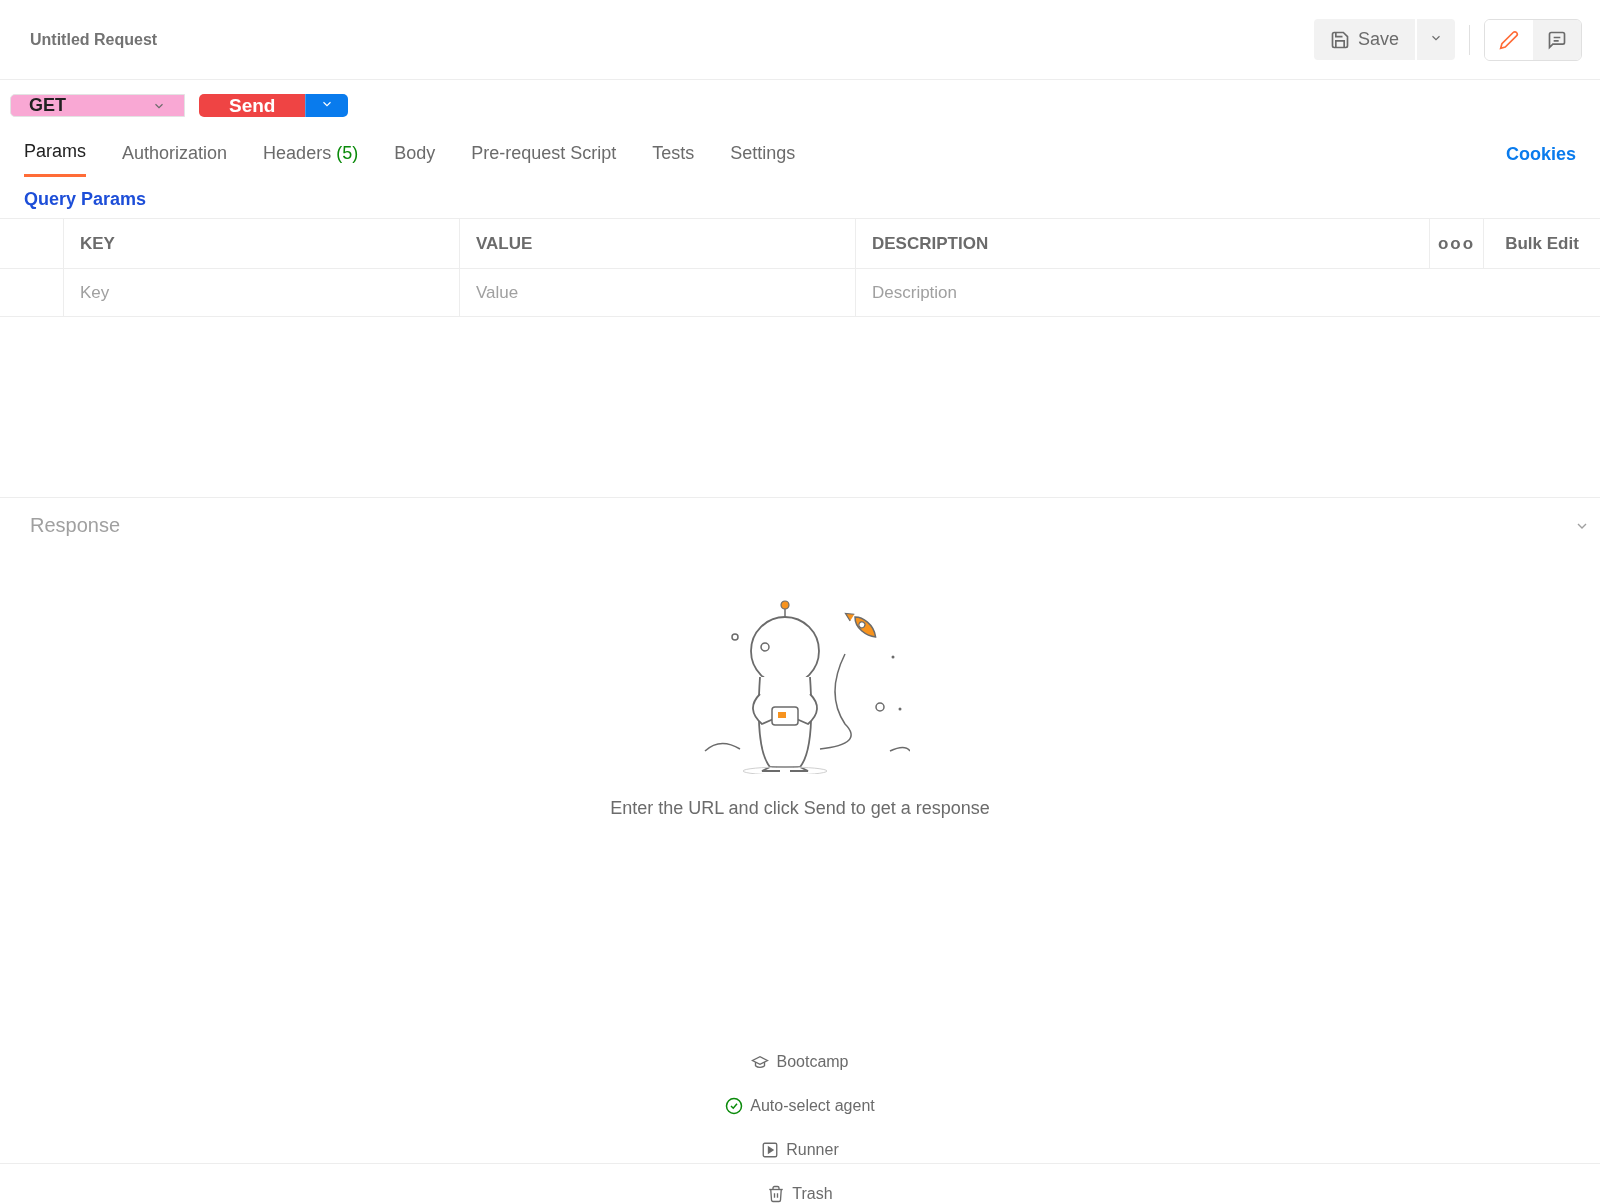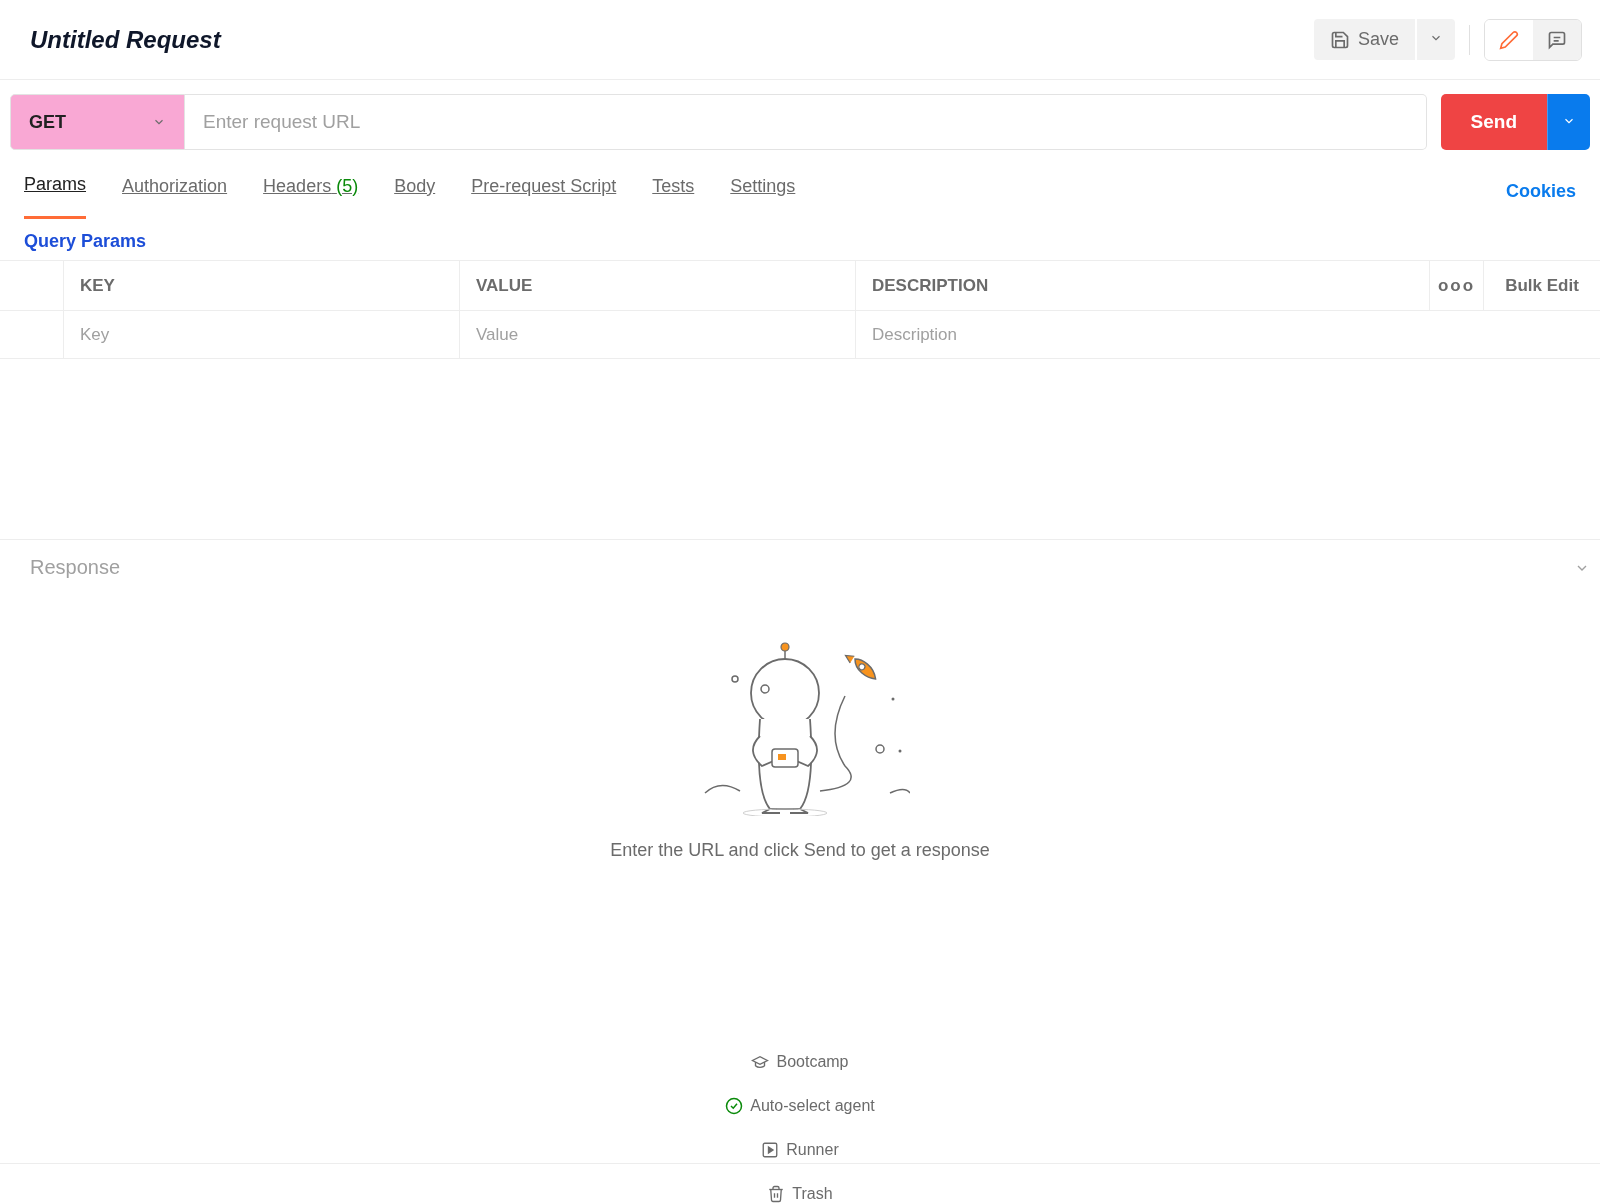--- a/index.html
+++ b/index.html
@@ -1,38 +1,38 @@
 <!DOCTYPE html>
 <html><head>
 <meta charset="utf-8">
 <style>
 * { box-sizing: border-box; margin: 0; padding: 0; }
 body { font-family: -apple-system, BlinkMacSystemFont, "Segoe UI", sans-serif; font-size: 15px; color: #212121; background: #fff; width: 1600px; height: 1203px; position: relative; overflow: hidden; }
 
 .header { display: flex; align-items: center; justify-content: space-between; padding: 10px 18px 10px 30px; border-bottom: 1px solid #ededed; height: 80px; }
-.title { font-size: 24px; font-weight: 600; color: #0f172a; font-style: italic; }
+.title { font-size: 16px; font-weight: 600; color: #737373; }
 .header-actions { display: flex; align-items: center; gap: 2px; }
 .save-group { display: flex; }
 .save-btn { display: flex; align-items: center; gap: 8px; background: #f2f2f2; border: none; padding: 10px 16px; border-radius: 4px 0 0 4px; font-size: 18px; color: #6b6b6b; cursor: pointer; }
 .save-dd { background: #f2f2f2; border: none; padding: 10px 12px; border-radius: 0 4px 4px 0; margin-left: 2px; cursor: pointer; }
 .divider { width: 1px; height: 30px; background: #e0e0e0; margin: 0 12px; }
 .mode-group { display: flex; border: 1px solid #e0e0e0; border-radius: 6px; overflow: hidden; }
 .mode-btn { background: #fff; border: none; padding: 10px 14px; cursor: pointer; }
 .mode-btn.gray { background: #f2f2f2; }
 
 .reqbar { display: flex; padding: 14px 10px; gap: 14px; }
 .method { display: flex; align-items: center; justify-content: space-between; background: #f9a8d4; border: 1px solid #e3e3e3; border-radius: 5px 0 0 5px; padding: 0 18px; width: 175px; font-weight: 600; font-size: 18px; cursor: pointer; }
 .url-input { flex: 1; border: 1px solid #e3e3e3; border-left: none; border-radius: 0 5px 5px 0; padding: 16px 18px; font-size: 19px; color: #212121; margin-left: -14px; }
 .url-input::placeholder { color: #a0a0a0; }
 .send-group { display: flex; }
 .send-btn { background: #ef4444; color: #fff; border: none; padding: 0 30px; font-size: 19px; font-weight: 600; border-radius: 5px 0 0 5px; cursor: pointer; }
 .send-dd { background: #097bed; color: #fff; border: none; border-left: 1px solid rgba(255,255,255,0.25); padding: 0 14px; border-radius: 0 5px 5px 0; cursor: pointer; }
 
 .tabs { display: flex; align-items: center; padding: 0 24px; border-bottom: 0; gap: 36px; font-size: 18px; color: #6b6b6b; }
-.tab { padding: 10px 0 21px 0; cursor: pointer; text-decoration: underline; }
+.tab { padding: 10px 0 12px 0; cursor: pointer; }
 .tab.active { color: #212121; font-weight: 500; border-bottom: 3px solid #ff6c37; }
 .tab .count { color: #0a8a0a; }
 .tabs-spacer { flex: 1; }
 .cookies-link { color: #097bed; font-weight: 700; cursor: pointer; }
 
 .section-label { padding: 12px 24px 8px; font-size: 18px; font-weight: 600; color: #1d4ed8; }
 
 .params-table { border-top: 1px solid #ededed; }
 .table-head { display: flex; align-items: center; background: #fff; font-size: 17px; font-weight: 600; color: #6b6b6b; border-bottom: 1px solid #ededed; height: 50px; }
 .col-cb { width: 64px; border-right: 1px solid #ededed; height: 100%; }
@@ -108,21 +108,20 @@
 
 <div class="reqbar">
   <div class="method">
     <span>GET</span>
     <span class="chevron">
       <svg width="14" height="14" viewBox="0 0 24 24" fill="none" stroke="#6b6b6b" stroke-width="2">
           <polyline points="6 9 12 15 18 9"></polyline>
         </svg>
     </span>
   </div>
-  <input class="url-input" placeholder="Enter request URL" style="">
   <div class="send-group">
     <button class="send-btn">Send</button>
     <button class="send-dd">
       <span class="chevron">
         <svg width="14" height="14" viewBox="0 0 24 24" fill="none" stroke="#fff" stroke-width="2">
             <polyline points="6 9 12 15 18 9"></polyline>
           </svg>
       </span>
     </button>
   </div>

